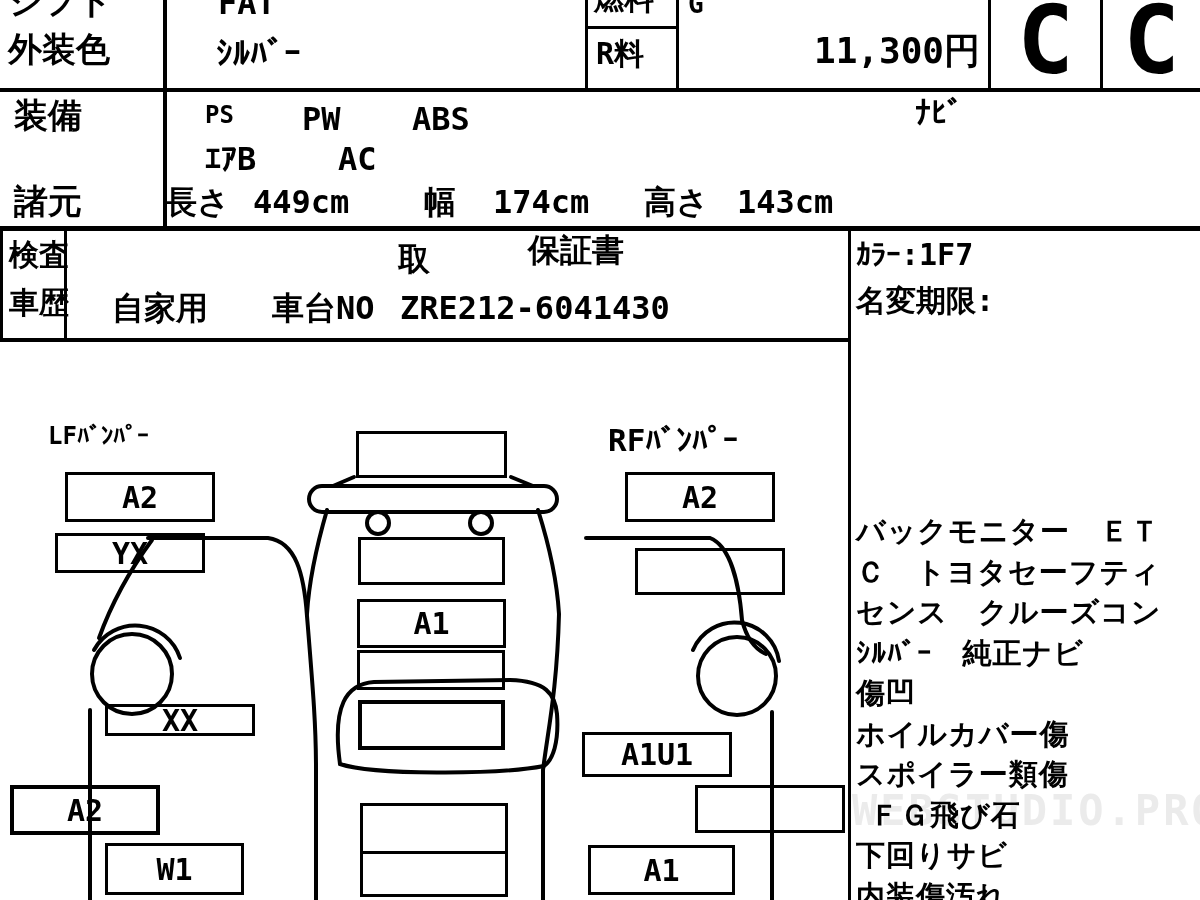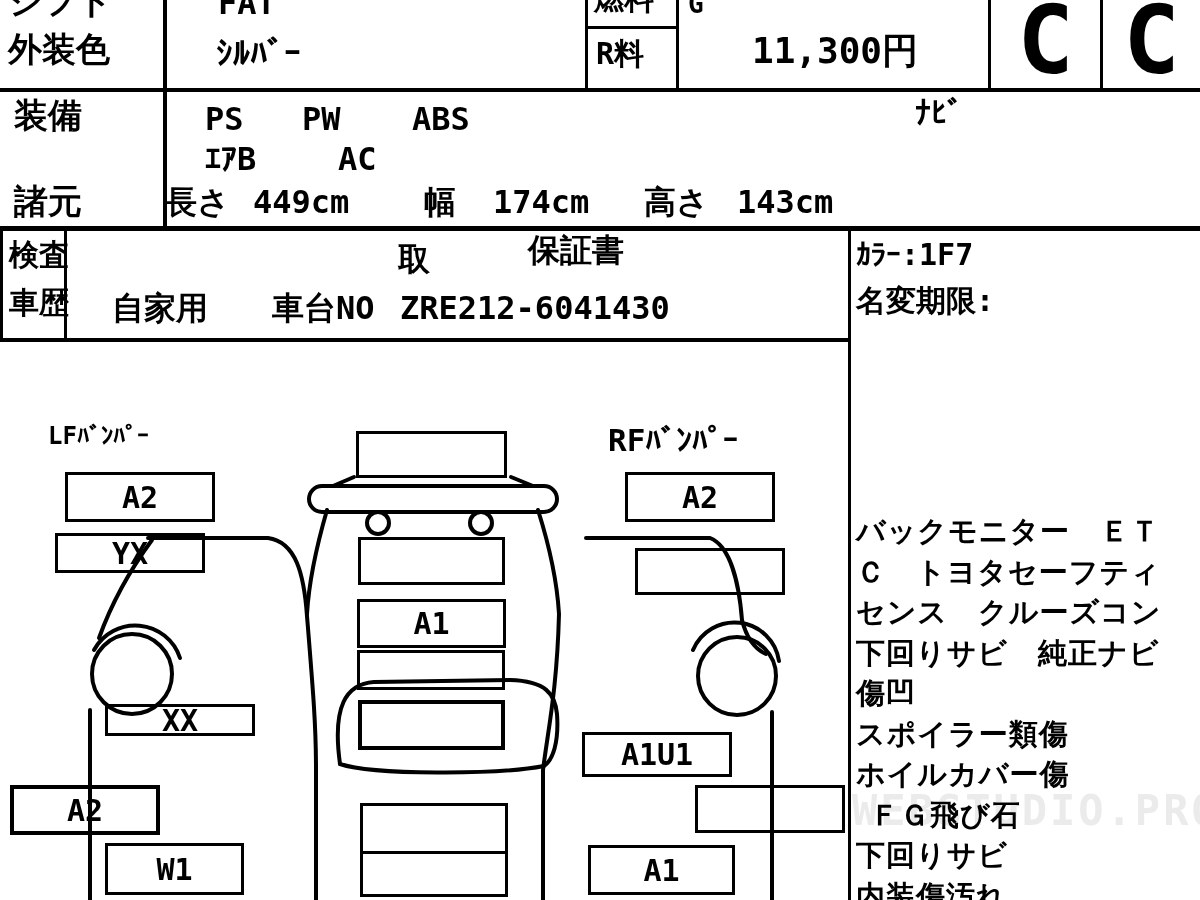--- a/index.html
+++ b/index.html
@@ -50,27 +50,27 @@
   <div class="vl" style="left:848px;top:230px;width:3px;height:670px"></div>
 
   <div class="txt" style="left:8px;top:-16px;font-size:34px">シフト</div>
   <div class="txt" style="left:218px;top:-13px;font-size:32px">FAT</div>
   <div class="txt" style="left:594px;top:-17px;font-size:30px">燃料</div>
   <div class="txt" style="left:688px;top:-9px;font-size:26px">G</div>
 
   <div class="txt" style="left:8px;top:32px;font-size:34px">外装色</div>
   <div class="txt" style="left:216px;top:36px;font-size:34px">ｼﾙﾊﾞｰ</div>
   <div class="txt" style="left:596px;top:38px;font-size:30px">R料</div>
-  <div class="txt" style="left:690px;top:32px;width:290px;text-align:center;font-size:36px">11,300円</div>
+  <div class="txt" style="left:690px;top:32px;width:290px;text-align:right;font-size:36px">11,300円</div>
 
   <div class="grade" style="left:991px;width:109px">C</div>
   <div class="grade" style="left:1103px;width:97px">C</div>
 
   <div class="txt" style="left:14px;top:98px;font-size:34px">装備</div>
-  <div class="txt" style="left:205px;top:103px;font-size:32px">PS</div>
+  <div class="txt" style="left:205px;top:103px;font-size:24px">PS</div>
   <div class="txt" style="left:302px;top:103px;font-size:32px">PW</div>
   <div class="txt" style="left:412px;top:103px;font-size:32px">ABS</div>
   <div class="txt" style="left:915px;top:97px;font-size:32px">ﾅﾋﾞ</div>
   <div class="txt" style="left:205px;top:143px;font-size:32px">ｴｱB</div>
   <div class="txt" style="left:338px;top:143px;font-size:32px">AC</div>
 
   <div class="txt" style="left:14px;top:184px;font-size:34px">諸元</div>
   <div class="txt" style="left:165px;top:186px;font-size:32px">長さ</div>
   <div class="txt" style="left:253px;top:186px;font-size:32px">449cm</div>
   <div class="txt" style="left:424px;top:186px;font-size:32px">幅</div>
@@ -171,22 +171,22 @@
       <circle cx="737" cy="676" r="39"></circle>
       <path d="M693,650 A45,45 0 0 1 779,661"></path>
       <path d="M772,712 V900"></path>
     </g>
   </svg>
 
   <div id="notes">
     <div>バックモニター　ＥＴ</div>
     <div>Ｃ　トヨタセーフティ</div>
     <div>センス　クルーズコン</div>
-    <div>下回りサビ　純正ナビ</div>
+    <div>ｼﾙﾊﾞｰ　純正ナビ</div>
     <div>傷凹</div>
+    <div>ホイルカバー傷</div>
     <div>スポイラー類傷</div>
-    <div>ホイルカバー傷</div>
     <div style="text-indent:14px">ＦＧ飛び石</div>
     <div>下回りサビ</div>
     <div>内装傷汚れ</div>
   </div>
 
 </div>
 
 </body></html>

